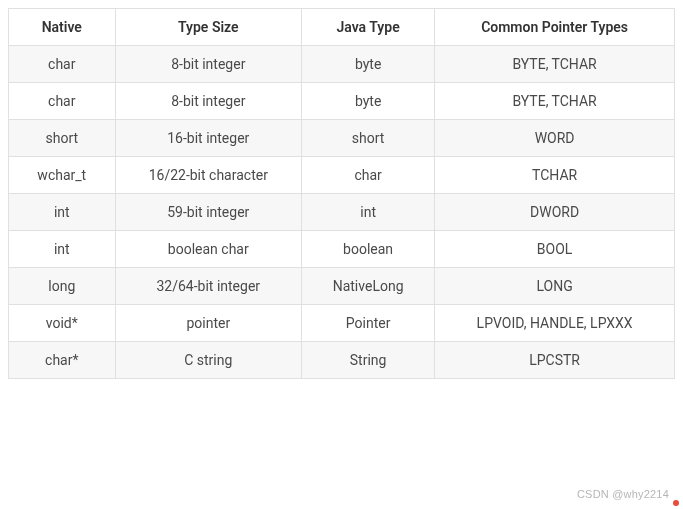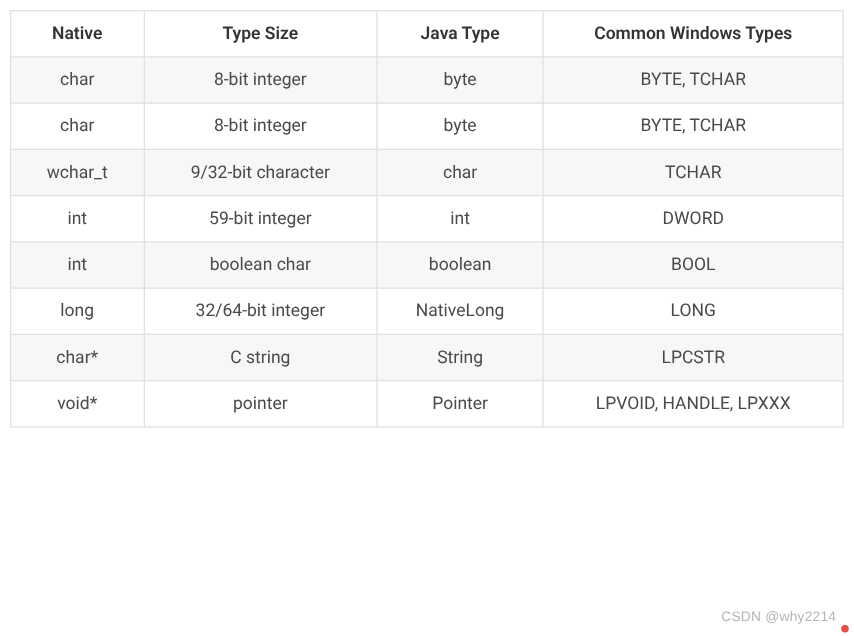--- a/index.html
+++ b/index.html
@@ -66,39 +66,45 @@
     <col class="c1">
       <col class="c2">
       <col class="c3">
       <col class="c4">
   </colgroup>
   <thead>
     <tr>
       <th>Native</th>
       <th>Type Size</th>
       <th>Java Type</th>
-      <th>Common Windows Types</th>
+      <th>Common Pointer Types</th>
     </tr>
   </thead>
   <tbody id="tbody">
       <tr>
         <td>char</td>
         <td>8-bit integer</td>
         <td>byte</td>
         <td>BYTE, TCHAR</td>
       </tr>
       <tr>
         <td>char</td>
         <td>8-bit integer</td>
         <td>byte</td>
         <td>BYTE, TCHAR</td>
       </tr>
       <tr>
+        <td>short</td>
+        <td>16-bit integer</td>
+        <td>short</td>
+        <td>WORD</td>
+      </tr>
+      <tr>
         <td>wchar_t</td>
-        <td>9/32-bit character</td>
+        <td>16/22-bit character</td>
         <td>char</td>
         <td>TCHAR</td>
       </tr>
       <tr>
         <td>int</td>
         <td>59-bit integer</td>
         <td>int</td>
         <td>DWORD</td>
       </tr>
       <tr>
@@ -107,28 +113,28 @@
         <td>boolean</td>
         <td>BOOL</td>
       </tr>
       <tr>
         <td>long</td>
         <td>32/64-bit integer</td>
         <td>NativeLong</td>
         <td>LONG</td>
       </tr>
       <tr>
+        <td>void*</td>
+        <td>pointer</td>
+        <td>Pointer</td>
+        <td>LPVOID, HANDLE, LPXXX</td>
+      </tr>
+      <tr>
         <td>char*</td>
         <td>C string</td>
         <td>String</td>
         <td>LPCSTR</td>
-      </tr>
-      <tr>
-        <td>void*</td>
-        <td>pointer</td>
-        <td>Pointer</td>
-        <td>LPVOID, HANDLE, LPXXX</td>
       </tr>
     </tbody>
 </table>
 
 <div class="watermark">CSDN @why2214</div>
 <div class="reddot"></div>
 
 </body></html>

